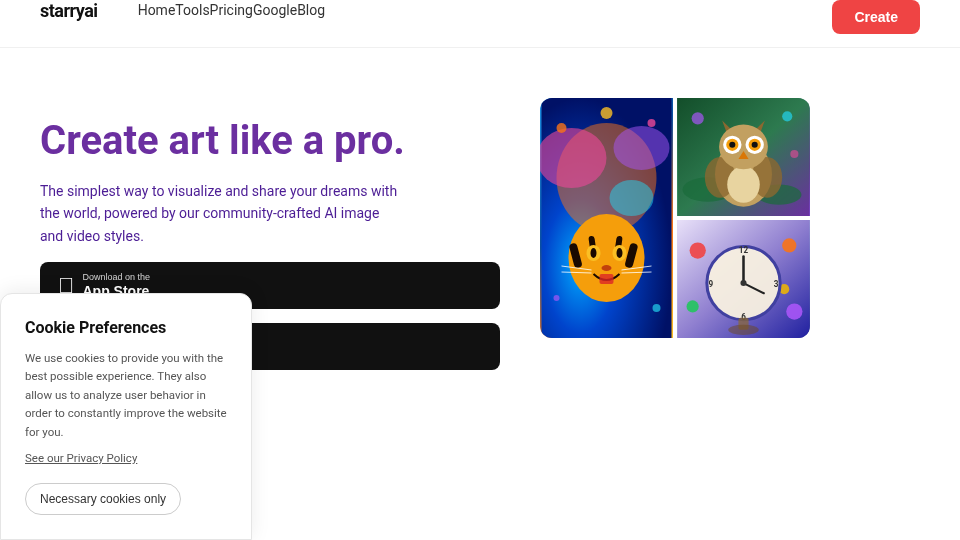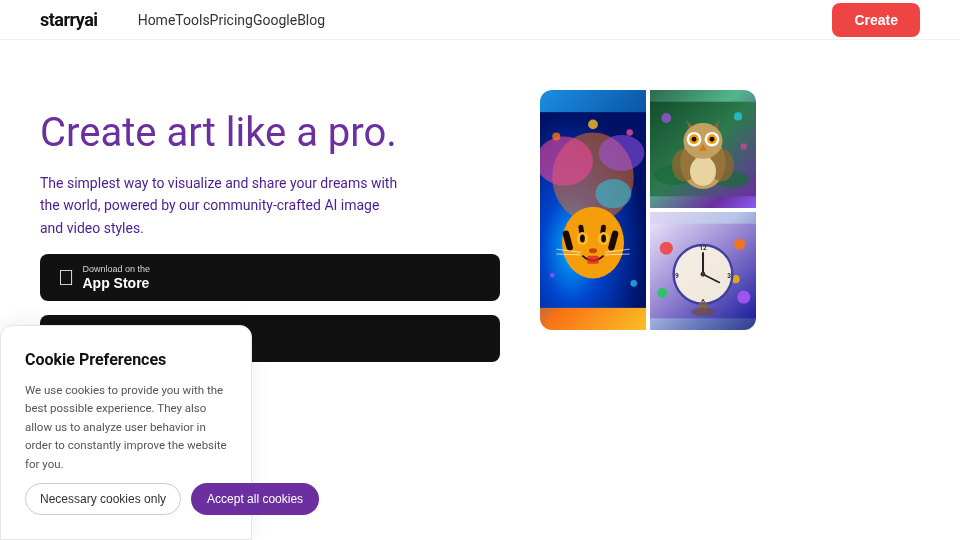--- a/index.html
+++ b/index.html
@@ -9,23 +9,23 @@
       background: #fff;
       width: 960px;
       height: 540px;
       overflow: hidden;
       position: relative;
     }
 
     
     nav {
       display: flex;
-      align-items: center;
+      align-items: flex-start;
       padding: 0 40px;
-      height: 40px;
+      height: 48px;
       border-bottom: 1px solid #f0f0f0;
     }
     .logo {
       font-size: 18px;
       font-weight: 700;
       color: #111;
       margin-right: 40px;
       letter-spacing: -0.5px;
     }
     .nav-links {
@@ -61,21 +61,21 @@
     .hero-left {
       flex: 1;
       display: flex;
       flex-direction: column;
       justify-content: flex-start;
       padding-top: 30px;
       max-width: 460px;
     }
     .hero-title {
       font-size: 40px;
-      font-weight: 400;
+      font-weight: 700;
       line-height: 1.15;
       color: #6b2fa0;
       margin-bottom: 16px;
     }
     .hero-desc {
       font-size: 14px;
       color: #4c1d95;
       line-height: 1.6;
       max-width: 360px;
       margin-bottom: 15px;
@@ -111,21 +111,21 @@
       margin-top: 1px;
     }
     .app-btn-icon {
       font-size: 22px;
       line-height: 1;
     }
 
     
     .hero-right {
       flex: 0 0 auto;
-      width: 216px;
+      width: 270px;
       display: grid;
       grid-template-columns: 1fr 1fr;
       grid-template-rows: 1fr 1fr;
       gap: 4px;
       border-radius: 12px;
       overflow: hidden;
       height: 240px;
       align-self: flex-start;
       margin-top: 10px;
     }
@@ -183,21 +183,22 @@
     .cookie-link {
       font-size: 11.5px;
       color: #555;
       text-decoration: underline;
       cursor: pointer;
       display: block;
       margin-bottom: 18px;
     }
     .cookie-actions {
       display: flex;
-      gap: 10px;
+      gap: 4px;
+      align-items: flex-end;
     }
     .btn-necessary {
       border: 1px solid #ccc;
       background: #fff;
       color: #333;
       border-radius: 20px;
       padding: 8px 14px;
       font-size: 12px;
       cursor: pointer;
       white-space: nowrap;
@@ -375,17 +376,17 @@
         <rect x="60" y="96" width="10" height="12" rx="2" fill="#8b6830" opacity="0.7"></rect>
         <ellipse cx="65" cy="108" rx="15" ry="5" fill="#6b4820" opacity="0.5"></ellipse>
       </svg>
     </div>
   </div>
 </section>
 
 <div class="cookie-banner">
   <h2 class="cookie-title">Cookie Preferences</h2>
   <p class="cookie-text">We use cookies to provide you with the best possible experience. They also allow us to analyze user behavior in order to constantly improve the website for you.</p>
+  <a class="cookie-link">See our Privacy Policy</a>
   <div class="cookie-actions">
     <button class="btn-necessary">Necessary cookies only</button>
-    <button class="btn-accept">Accept all cookies</button>
   </div>
 </div>
 
 </body></html>

